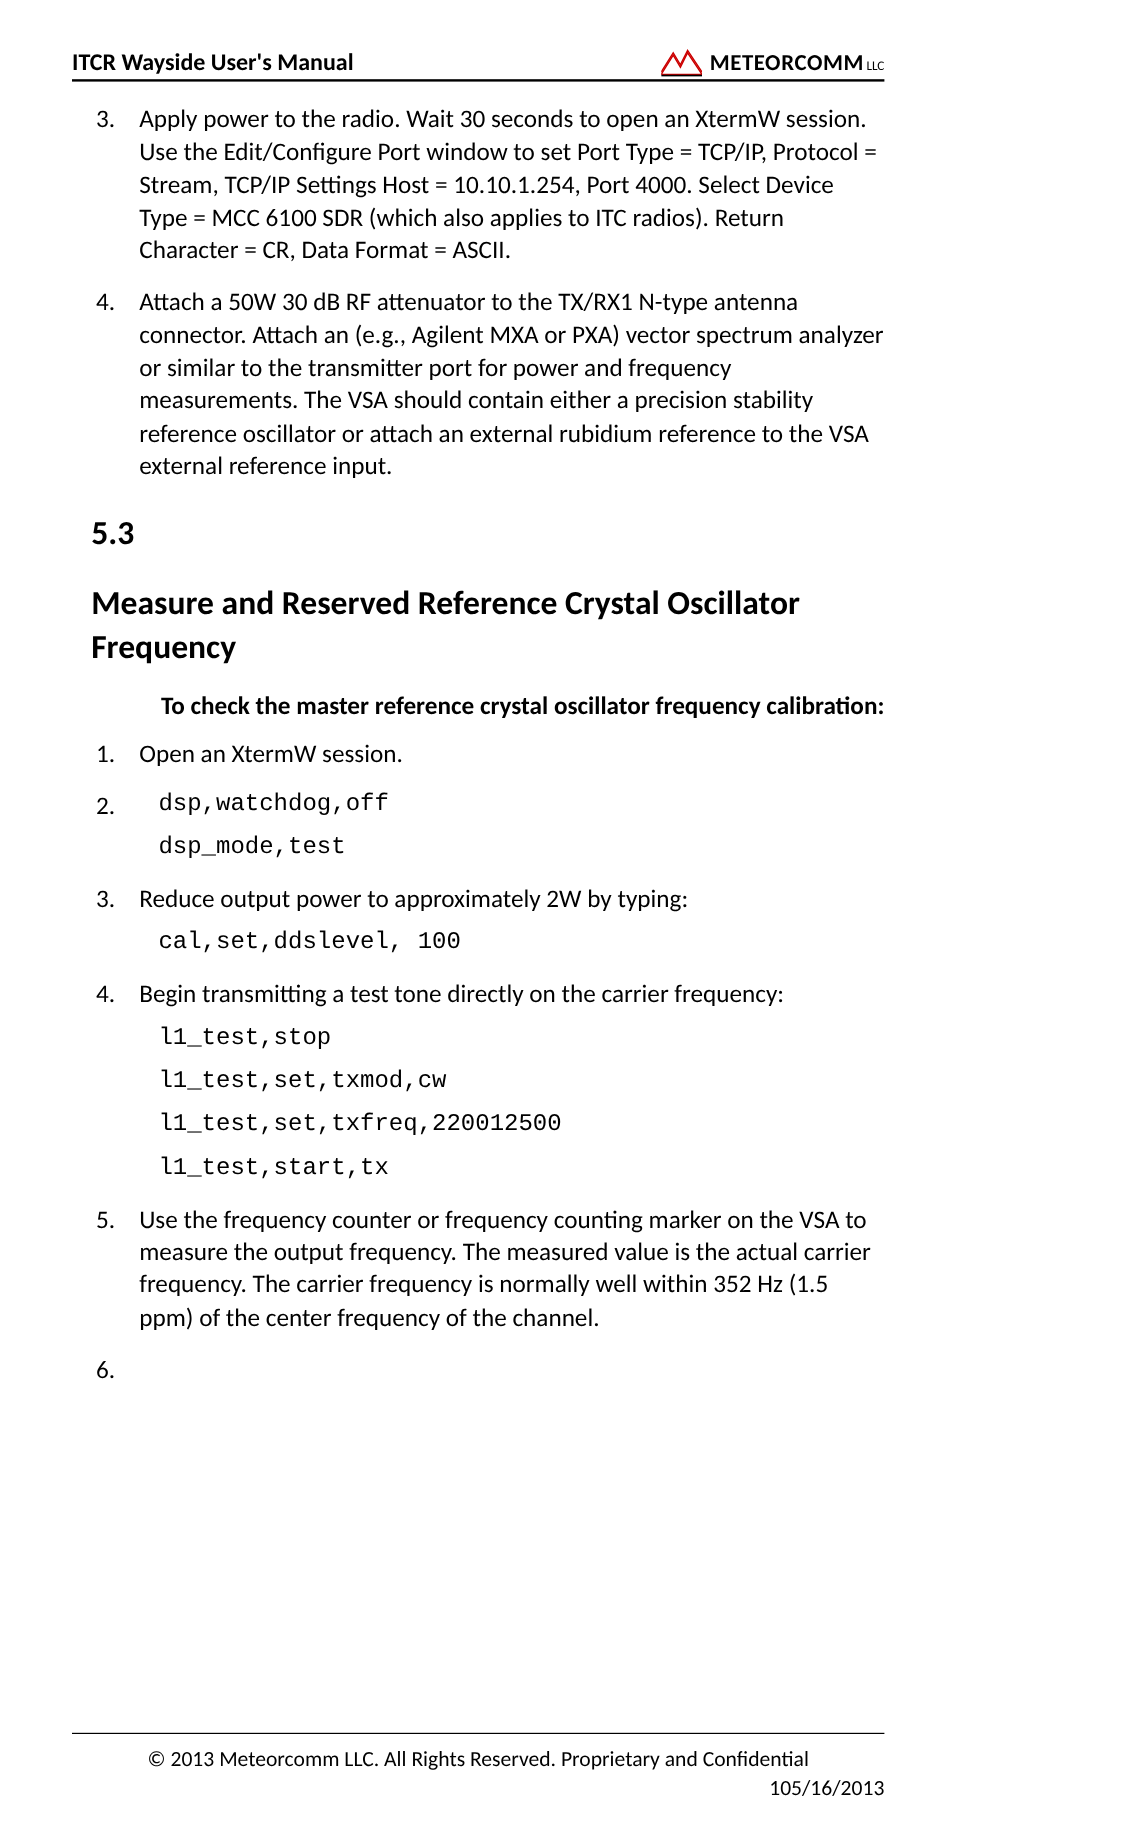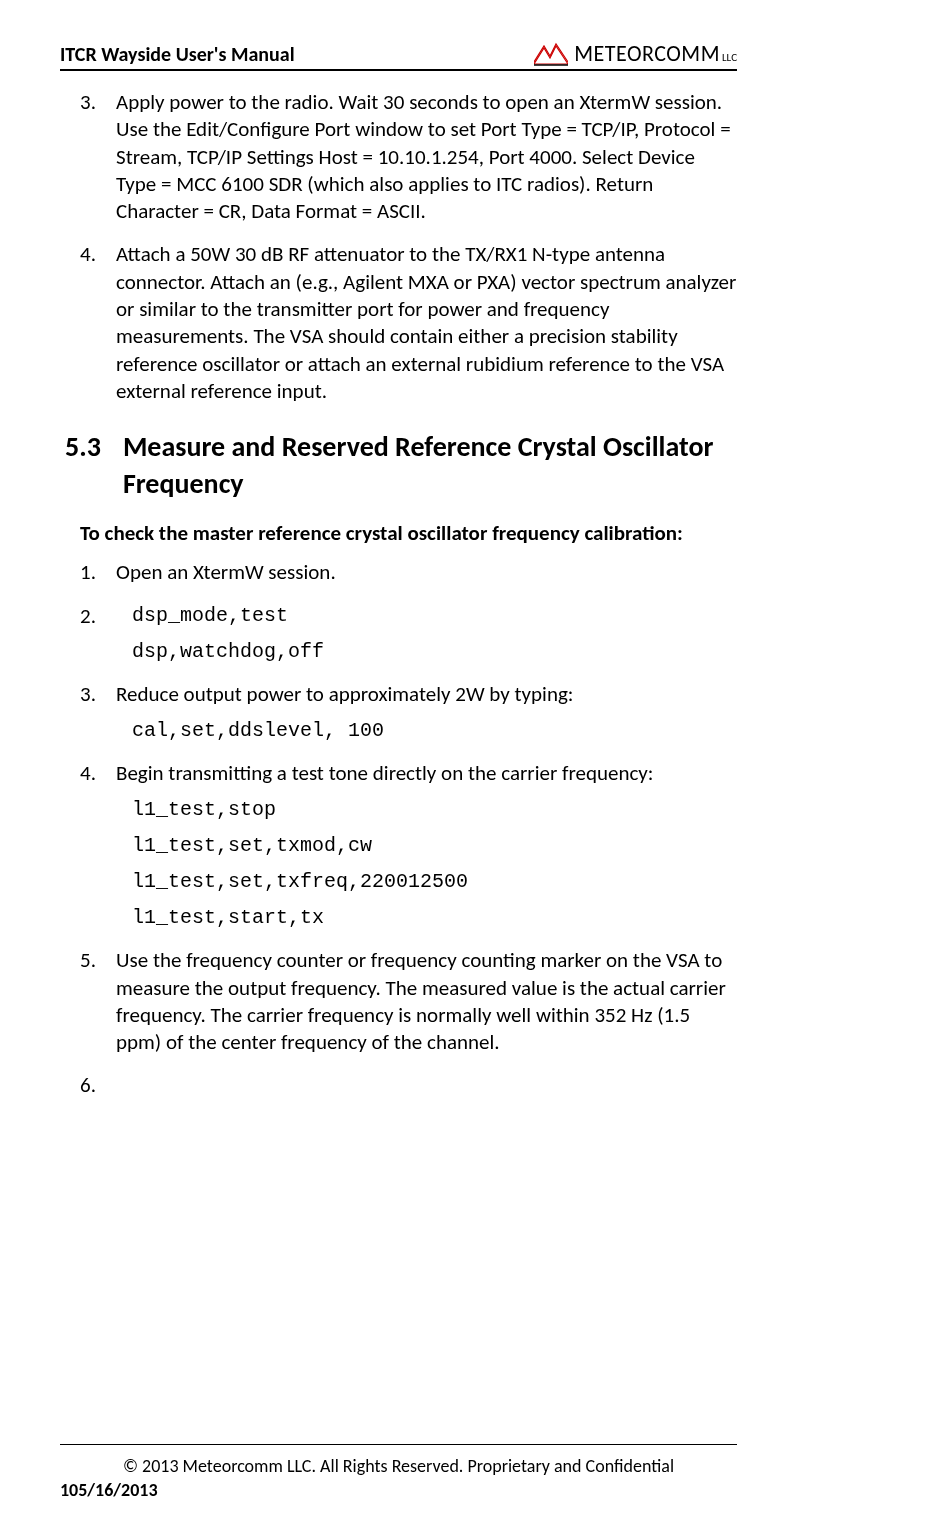--- a/index.html
+++ b/index.html
@@ -28,22 +28,22 @@
   .header-title {
     font-weight: bold;
     font-size: 20px;
   }
   .logo {
     display: flex;
     align-items: center;
     gap: 6px;
   }
   .logo-text {
-    font-weight: normal;
-    font-size: 22px;
+    font-weight: bold;
+    font-size: 19px;
     letter-spacing: 0.5px;
   }
   .logo-llc {
     font-size: 11px;
     margin-left: 2px;
     font-weight: normal;
   }
   .body-text {
     font-size: 21px;
     line-height: 1.3;
@@ -60,32 +60,34 @@
   ol.numbered > li .num {
     position: absolute;
     left: -36px;
     top: 0;
   }
   .section-heading {
     display: flex;
     gap: 22px;
     font-size: 28px;
     font-weight: bold;
-    margin: 24px 0 18px 5px;
+    margin: 24px 0 18px 16px;
     padding-left: 0;
+    flex-direction: column;
   }
   .section-num { flex-shrink: 0; }
   .para {
     padding-left: 20px;
     margin-bottom: 18px;
   }
   .bold-para {
     font-weight: bold;
     padding-left: 20px;
     margin-bottom: 12px;
+    text-align: right;
   }
   .code {
     font-family: "Courier New", monospace;
     font-size: 20px;
     margin: 10px 0 10px 16px;
   }
   .footer {
     position: absolute;
     bottom: 28px;
     left: 60px;
@@ -93,22 +95,21 @@
     border-top: 1.5px solid #000;
     padding-top: 10px;
     font-size: 18px;
   }
   .footer-line1 {
     text-align: center;
     margin-bottom: 2px;
   }
   .footer-line2 {
     display: flex;
-    justify-content: flex-start;
-    font-weight: bold;
+    justify-content: flex-end;
   }
 </style>
 </head>
 <body>
 
 <div class="page">
 
   <div class="header">
     <div class="header-title">ITCR Wayside User's Manual</div>
     <div class="logo">
@@ -144,22 +145,22 @@
 
     <div class="bold-para">To check the master reference crystal oscillator frequency calibration:</div>
 
     <ol class="numbered">
       <li>
         <span class="num">1.</span>
         <span>Open an XtermW session.</span>
       </li>
       <li>
         <span class="num">2.</span>
+        <div class="code">dsp,watchdog,off</div>
         <div class="code">dsp_mode,test</div>
-        <div class="code">dsp,watchdog,off</div>
       </li>
       <li>
         <span class="num">3.</span>
         <span>Reduce output power to approximately 2W by typing:</span>
         <div class="code">cal,set,ddslevel, 100</div>
       </li>
       <li>
         <span class="num">4.</span>
         <span>Begin transmitting a test tone directly on the carrier frequency:</span>
         <div class="code">l1_test,stop</div>

